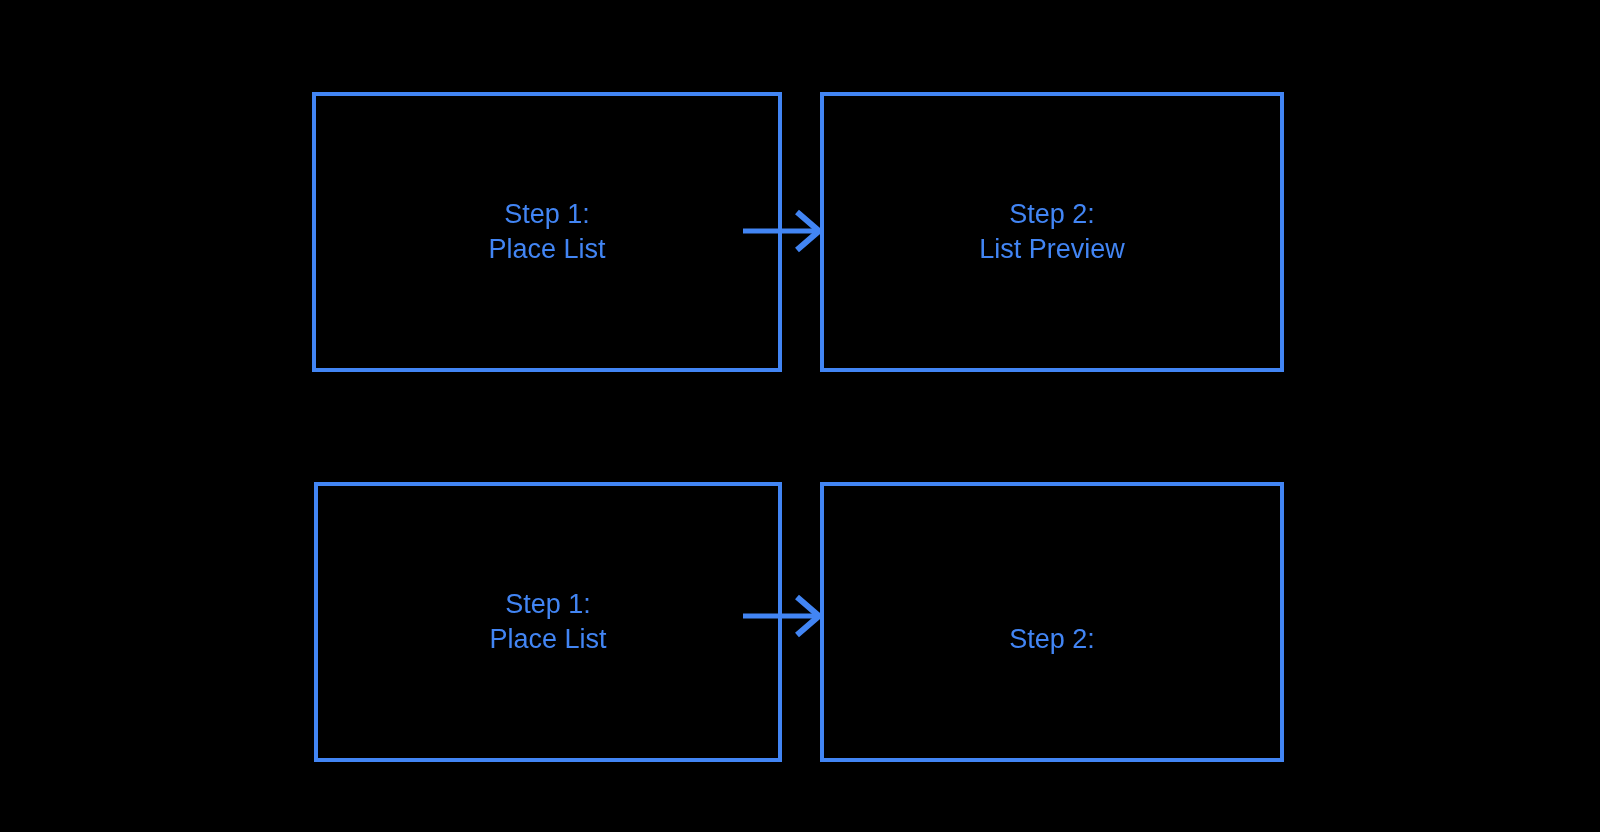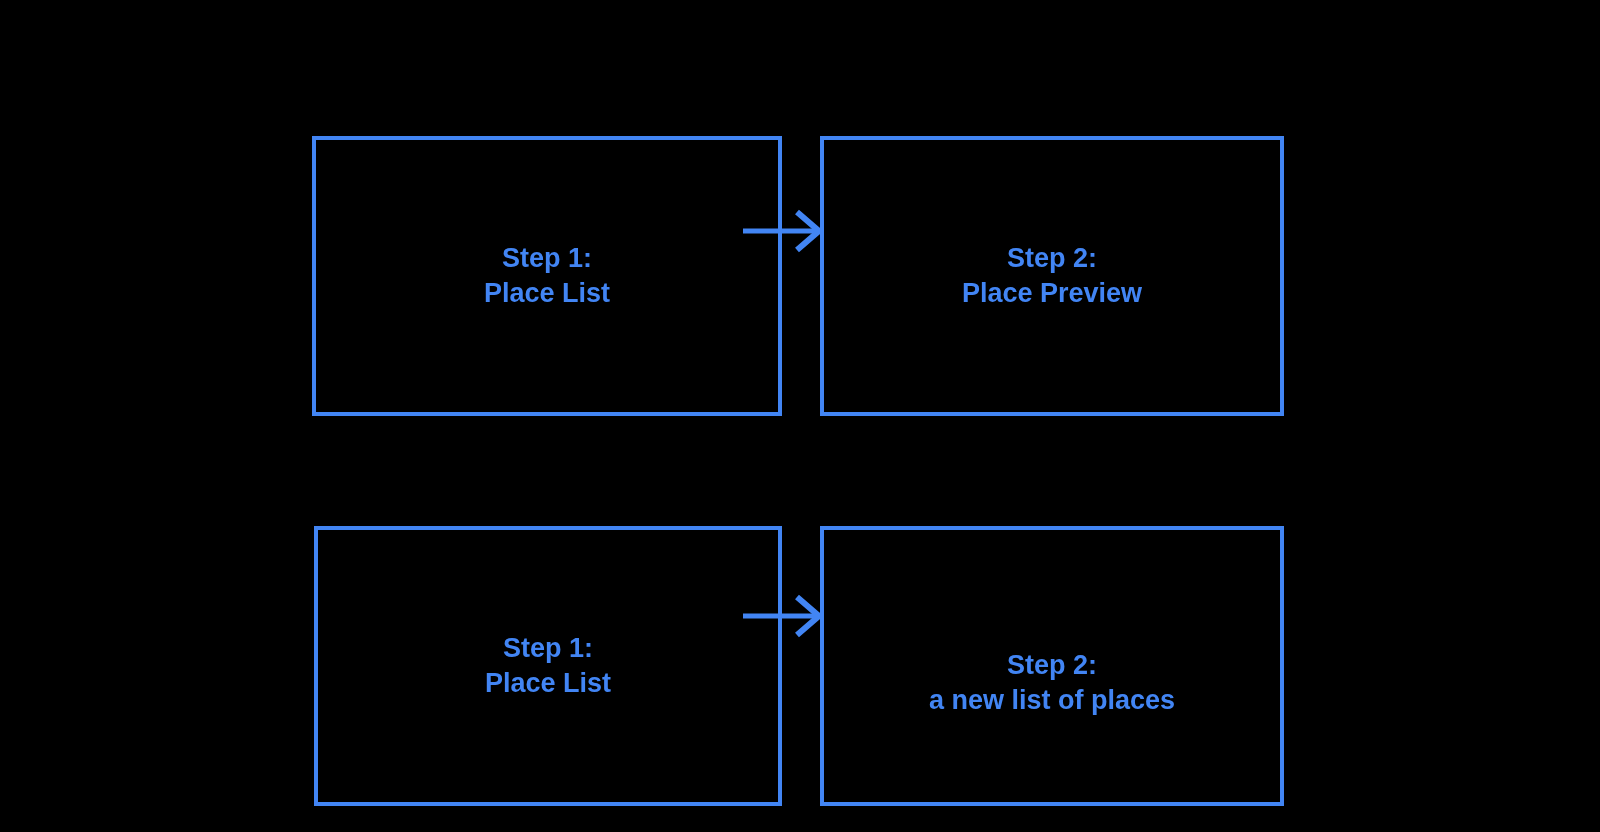--- a/index.html
+++ b/index.html
@@ -23,23 +23,22 @@
     height: 280px;
     border: 4px solid var(--accent);
     display: flex;
     flex-direction: column;
     align-items: center;
     justify-content: center;
     text-align: center;
     color: var(--accent);
     font-size: 27px;
     line-height: 35px;
-    font-weight: bold;
+    font-weight: normal;
     background: transparent;
-    margin-top: 44px;
   }
   .flow-box .line { white-space: nowrap; }
   #box-flow1-step1 { left: 312px; top: 92px;  width: 470px; }
   #box-flow1-step2 { left: 820px; top: 92px;  width: 464px; }
   #box-flow2-step1 { left: 314px; top: 482px; width: 468px; }
   #box-flow2-step2 { left: 820px; top: 482px; width: 464px; }
   
   #box-flow2-step2 .text-block { transform: translateY(17px); }
   .arrow {
     position: absolute;
@@ -65,36 +64,35 @@
   </div>
 
   <svg class="arrow" id="arrow-flow1" viewBox="0 0 82 48" xmlns="http://www.w3.org/2000/svg">
     <line x1="1" y1="24" x2="75" y2="24" stroke-width="5"></line>
     <polyline points="55,5 77,24 55,43" stroke-width="6" stroke-linejoin="miter" stroke-linecap="butt"></polyline>
   </svg>
 
   <div class="flow-box" id="box-flow1-step2">
     <div class="text-block">
       <div class="line">Step 2:</div>
-      <div class="line">Place Preview</div>
+      <div class="line">List Preview</div>
     </div>
   </div>
 
   <div class="flow-box" id="box-flow2-step1">
     <div class="text-block">
       <div class="line">Step 1:</div>
       <div class="line">Place List</div>
     </div>
   </div>
 
   <svg class="arrow" id="arrow-flow2" viewBox="0 0 82 48" xmlns="http://www.w3.org/2000/svg">
     <line x1="1" y1="24" x2="75" y2="24" stroke-width="5"></line>
     <polyline points="55,5 77,24 55,43" stroke-width="6" stroke-linejoin="miter" stroke-linecap="butt"></polyline>
   </svg>
 
   <div class="flow-box" id="box-flow2-step2">
     <div class="text-block">
       <div class="line">Step 2:</div>
-      <div class="line">a new list of places</div>
     </div>
   </div>
 
 </div>
 
 </body></html>

